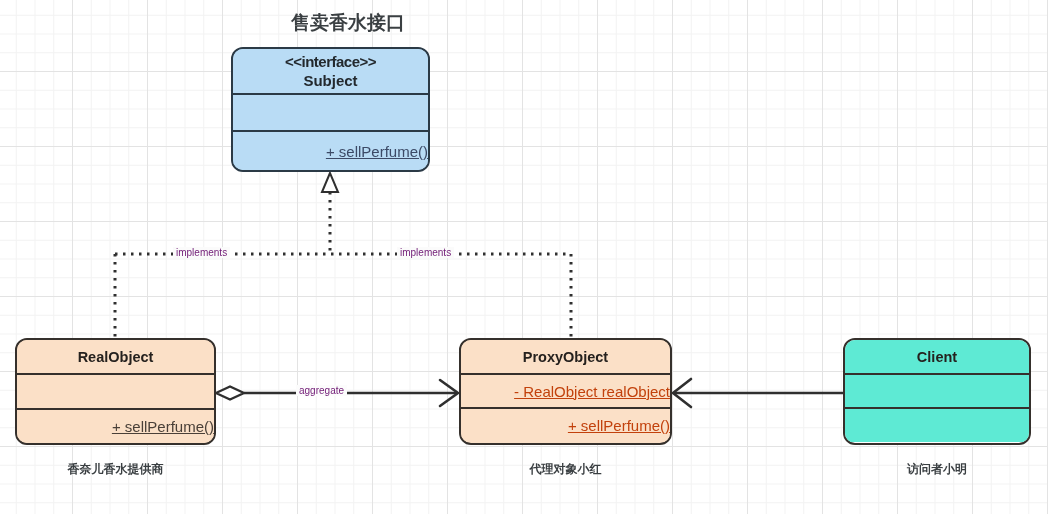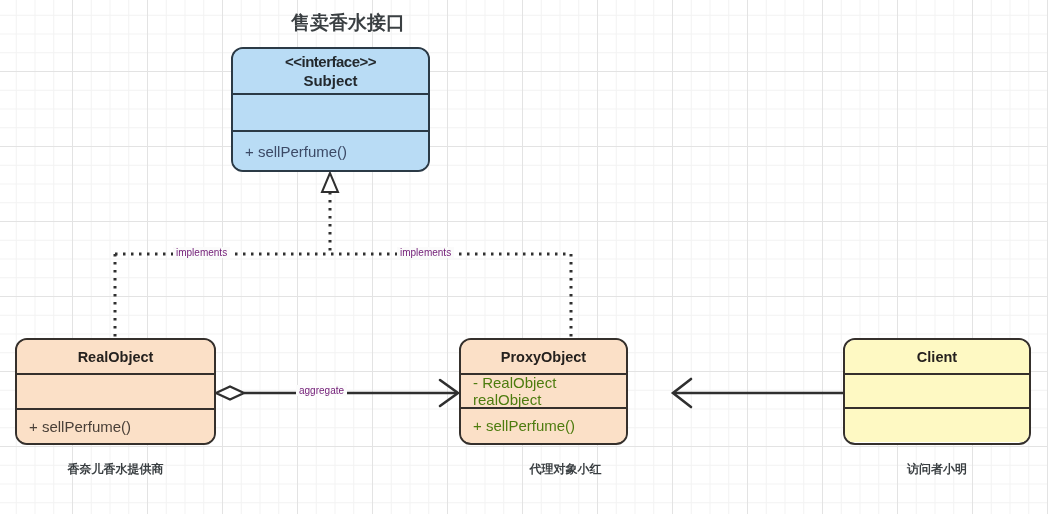--- a/index.html
+++ b/index.html
@@ -57,21 +57,22 @@
     border-top: 2.5px solid #35302c;
   }
   .row.title {
     justify-content: center;
     text-align: center;
     flex-direction: column;
     font-weight: bold;
   }
   .row.member {
     padding-left: 12px;
-    justify-content: flex-start;
+    justify-content: flex-end;
+    text-decoration: underline;
   }
 
   
   .box-subject {
     left: 231px;
     top: 47px;
     width: 199px;
     height: 125px;
     border-color: #2b3a46;
     background: #b9dcf5;
@@ -101,49 +102,49 @@
 
   .box-real {
     left: 15px;
     top: 338px;
     width: 201px;
     height: 107px;
   }
   .box-proxy {
     left: 459px;
     top: 338px;
-    width: 169px;
+    width: 213px;
     height: 107px;
   }
   .box-client {
     left: 843px;
     top: 338px;
     width: 188px;
     height: 107px;
     background: #ffffff;
   }
-  .box-client .row { background: #fef9c3; }
+  .box-client .row { background: #5eead4; }
 
   .box-real .row.title,
   .box-proxy .row.title,
   .box-client .row.title {
     height: 33px;
     font-size: 14.5px;
     color: #25211e;
   }
   .box-real .row.empty { height: 34px; }
   .box-real .row.member {
     height: 35px;
     font-size: 15px;
     color: #4a4038;
   }
   .box-proxy .row.member {
     height: 34px;
     font-size: 15px;
-    color: #4d7c0f;
+    color: #c2410c;
   }
   .box-proxy .row.member.last { height: 35px; }
   .box-client .row.empty { height: 34px; }
   .box-client .row.empty.last { height: 35px; }
 
   
   .free-text {
     position: absolute;
     white-space: nowrap;
     color: #3f4447;

